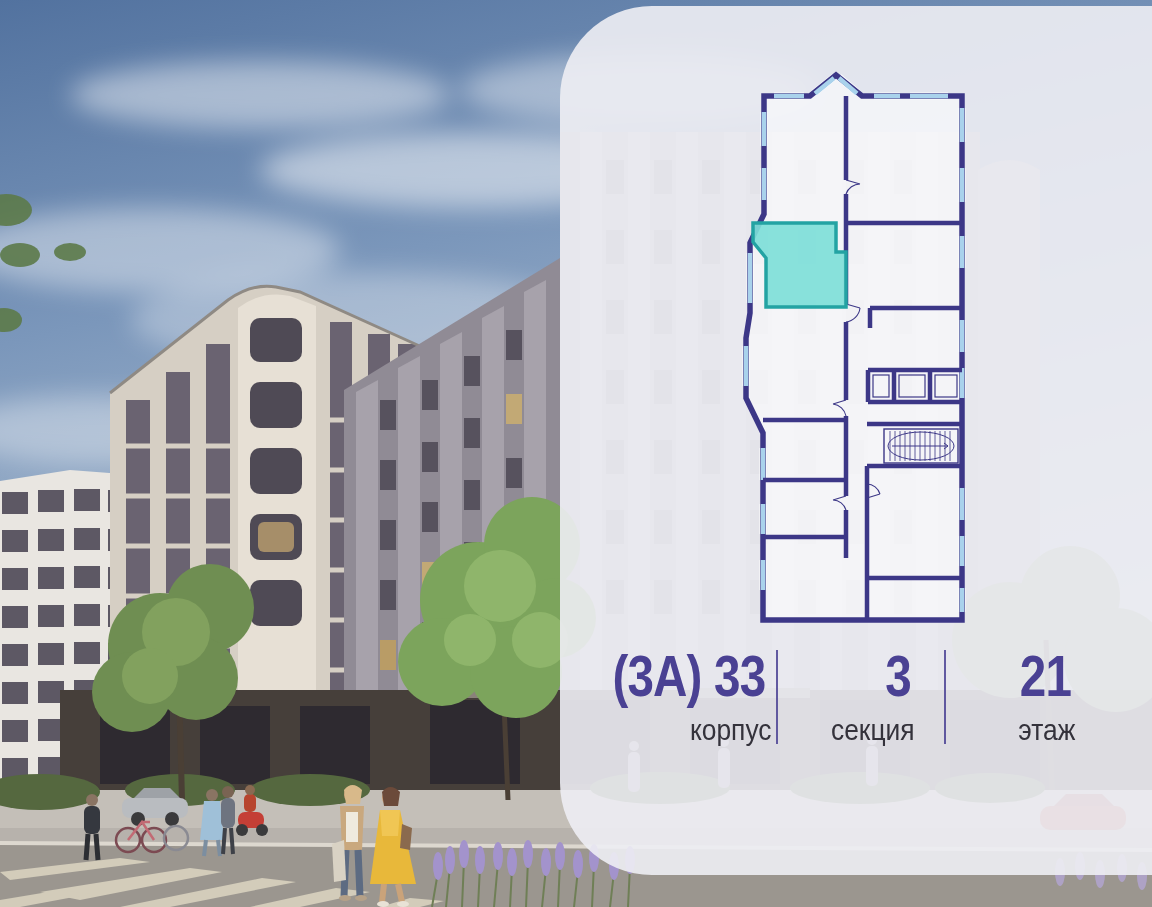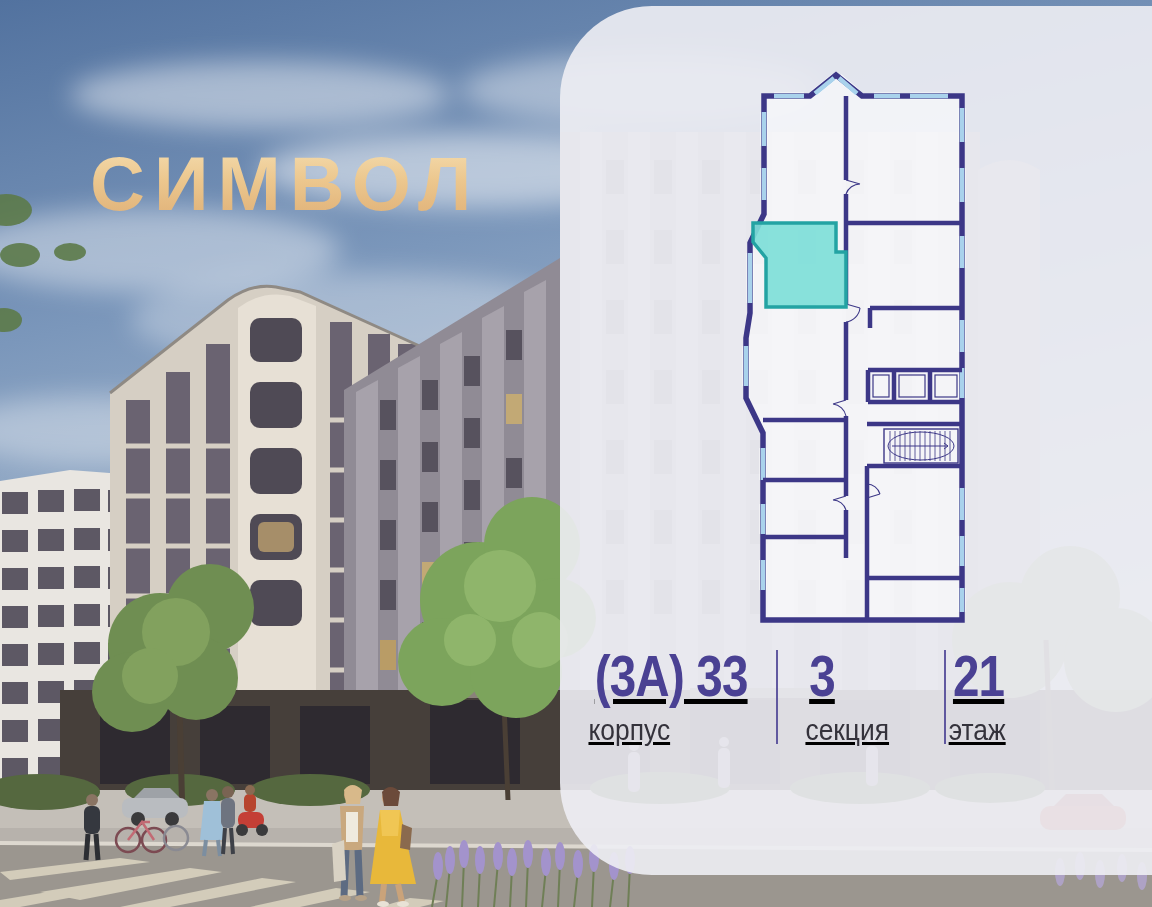--- a/index.html
+++ b/index.html
@@ -18,21 +18,21 @@
   }
   
   .panel{
     position:absolute;left:560px;top:6px;width:606px;height:869px;
     background:rgba(237,237,243,0.91);
     border-radius:92px 0 0 92px;
   }
   .plan{position:absolute;left:182px;top:62px;}
   
   .info-row{position:absolute;left:0;top:632px;width:560px;height:130px;}
-  .info-col{position:absolute;text-align:left;text-decoration:underline;}
+  .info-col{position:absolute;text-align:right;}
   .info-col .val{
     font-size:58px;font-weight:700;color:#4a4193;line-height:1.02;
     transform:scaleX(.82);transform-origin:50% 50%;letter-spacing:-1px;
     white-space:nowrap;
   }
   .info-col .lbl{
     font-size:30px;font-weight:400;color:#34323b;margin-top:8px;
     transform:scaleX(.88);transform-origin:50% 50%;white-space:nowrap;
   }
   .col-building{left:16px;top:8px;width:208px;}
@@ -419,21 +419,20 @@
       <g fill="#b5a6d8" opacity="0.75">
         <ellipse cx="1060" cy="872" rx="5" ry="14"></ellipse>
           <ellipse cx="1080" cy="866" rx="5" ry="14"></ellipse>
         <ellipse cx="1100" cy="874" rx="5" ry="14"></ellipse>
           <ellipse cx="1122" cy="868" rx="5" ry="14"></ellipse>
         <ellipse cx="1142" cy="876" rx="5" ry="14"></ellipse>
       </g>
     </g>
   </svg>
 
-  <div class="logo">СИМВОЛ</div>
 
   <div class="panel">
 
     <svg class="plan" width="230" height="560" viewBox="0 0 230 560">
 
       <path d="M22,28 L68,28 L94,7 L120,28 L220,28 L220,552 L21,552 L21,365 L4,330 L4,270 L8,245 L8,175 L22,146 Z" fill="rgba(255,255,255,0.55)"></path>
 
       <g>
         <g stroke="#fdfdfe" stroke-width="7">
           <path d="M32,28 H62 M132,28 H158 M168,28 H206"></path>

